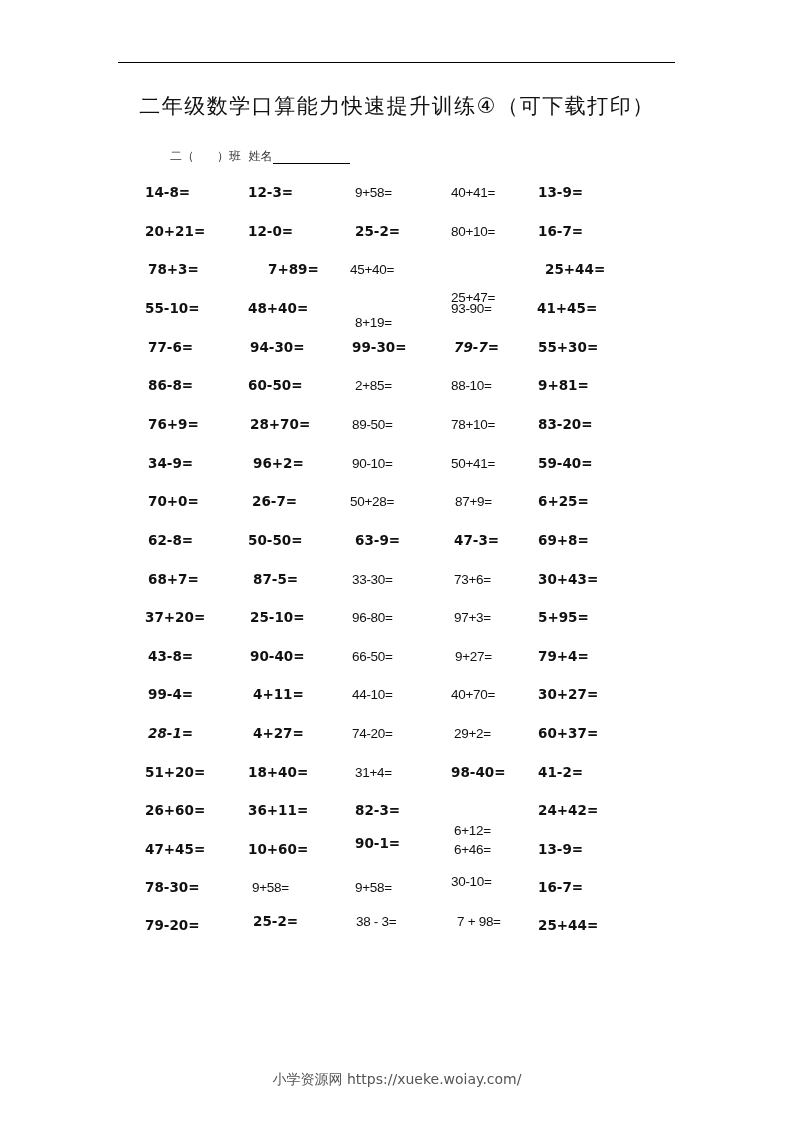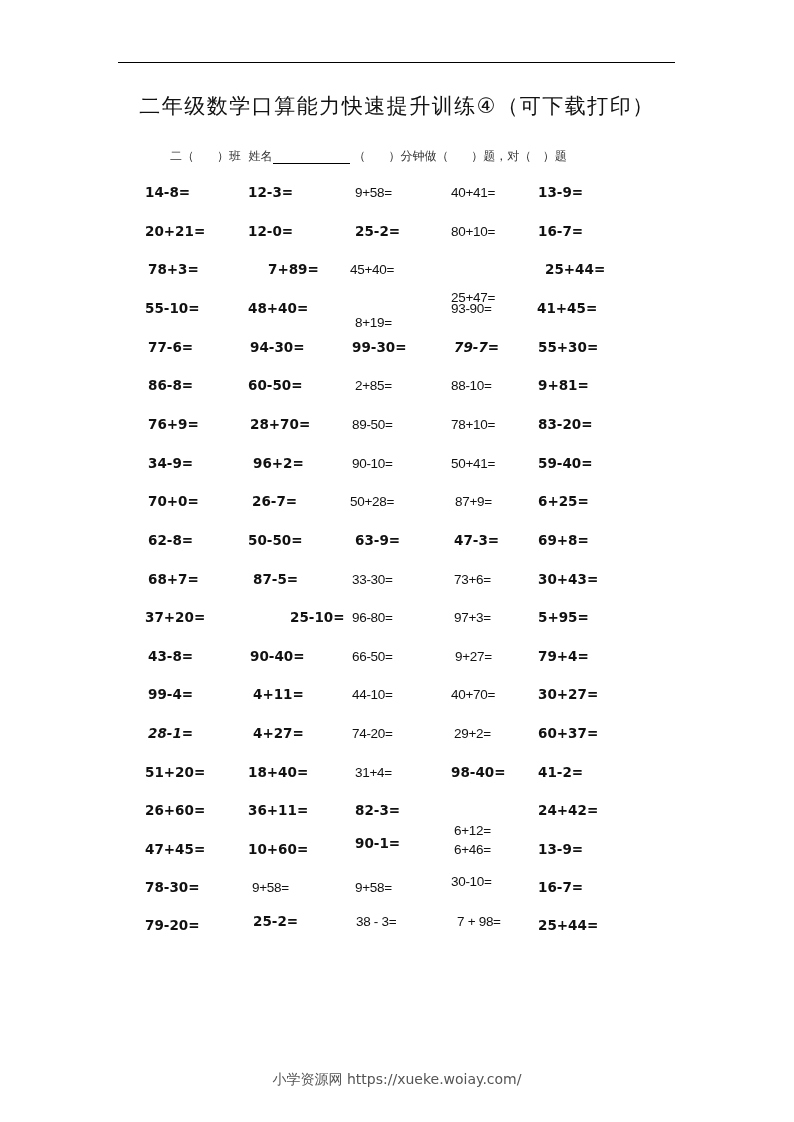--- a/index.html
+++ b/index.html
@@ -82,21 +82,20 @@
 </head>
 <body>
 
 <div class="top-rule"></div>
 
 <div class="title">二年级数学口算能力快速提升训练④（可下载打印）</div>
 
 <div class="info-line">
   <span class="seg">二（      ）班  姓名</span>
   <span class="blank-line"></span>
-  <span class="seg">（      ）分钟做（      ）题，对（   ）题</span>
 </div>
 
 <div id="worksheet">
     <div class="problem" style="left: 145px; top: 186px;">14-8=</div>
     <div class="problem" style="left: 248px; top: 186px;">12-3=</div>
     <div class="problem thin" style="left: 355px; top: 186px;">9+58=</div>
     <div class="problem thin" style="left: 451px; top: 186px;">40+41=</div>
     <div class="problem" style="left: 538px; top: 186px;">13-9=</div>
     <div class="problem" style="left: 145px; top: 225px;">20+21=</div>
     <div class="problem" style="left: 248px; top: 225px;">12-0=</div>
@@ -142,21 +141,21 @@
     <div class="problem" style="left: 248px; top: 534px;">50-50=</div>
     <div class="problem" style="left: 355px; top: 534px;">63-9=</div>
     <div class="problem" style="left: 454px; top: 534px;">47-3=</div>
     <div class="problem" style="left: 538px; top: 534px;">69+8=</div>
     <div class="problem" style="left: 148px; top: 573px;">68+7=</div>
     <div class="problem" style="left: 253px; top: 573px;">87-5=</div>
     <div class="problem thin" style="left: 352px; top: 573px;">33-30=</div>
     <div class="problem thin" style="left: 454px; top: 573px;">73+6=</div>
     <div class="problem" style="left: 538px; top: 573px;">30+43=</div>
     <div class="problem" style="left: 145px; top: 611px;">37+20=</div>
-    <div class="problem" style="left: 250px; top: 611px; margin-left: 40px;">25-10=</div>
+    <div class="problem" style="left: 250px; top: 611px;">25-10=</div>
     <div class="problem thin" style="left: 352px; top: 611px;">96-80=</div>
     <div class="problem thin" style="left: 454px; top: 611px;">97+3=</div>
     <div class="problem" style="left: 538px; top: 611px;">5+95=</div>
     <div class="problem" style="left: 148px; top: 650px;">43-8=</div>
     <div class="problem" style="left: 250px; top: 650px;">90-40=</div>
     <div class="problem thin" style="left: 352px; top: 650px;">66-50=</div>
     <div class="problem thin" style="left: 455px; top: 650px;">9+27=</div>
     <div class="problem" style="left: 538px; top: 650px;">79+4=</div>
     <div class="problem" style="left: 148px; top: 688px;">99-4=</div>
     <div class="problem" style="left: 253px; top: 688px;">4+11=</div>

